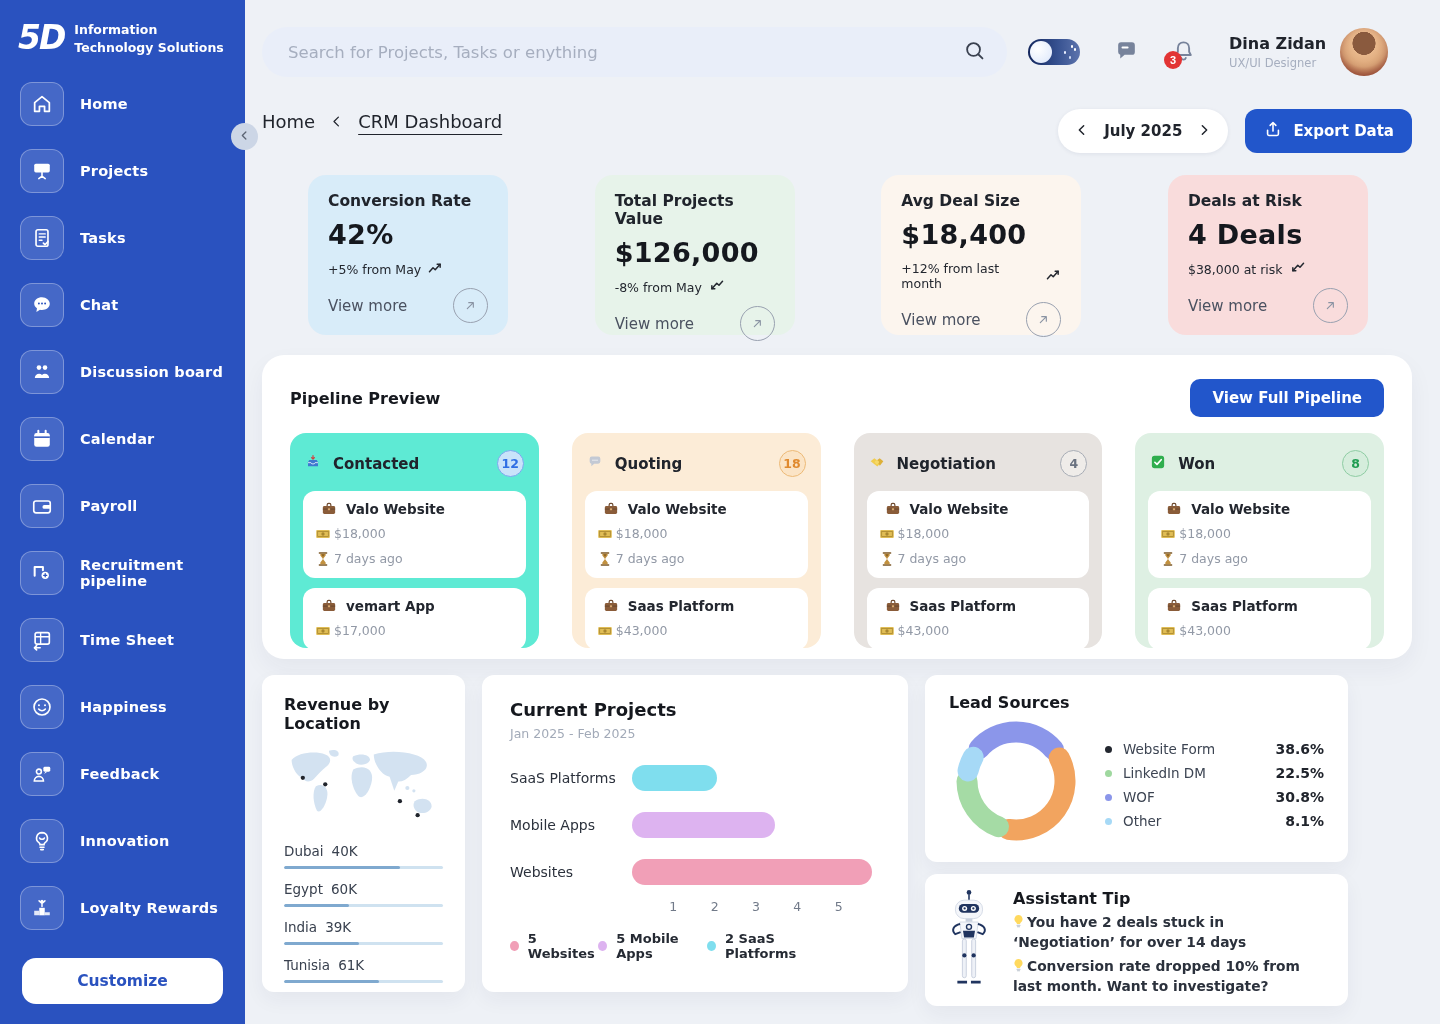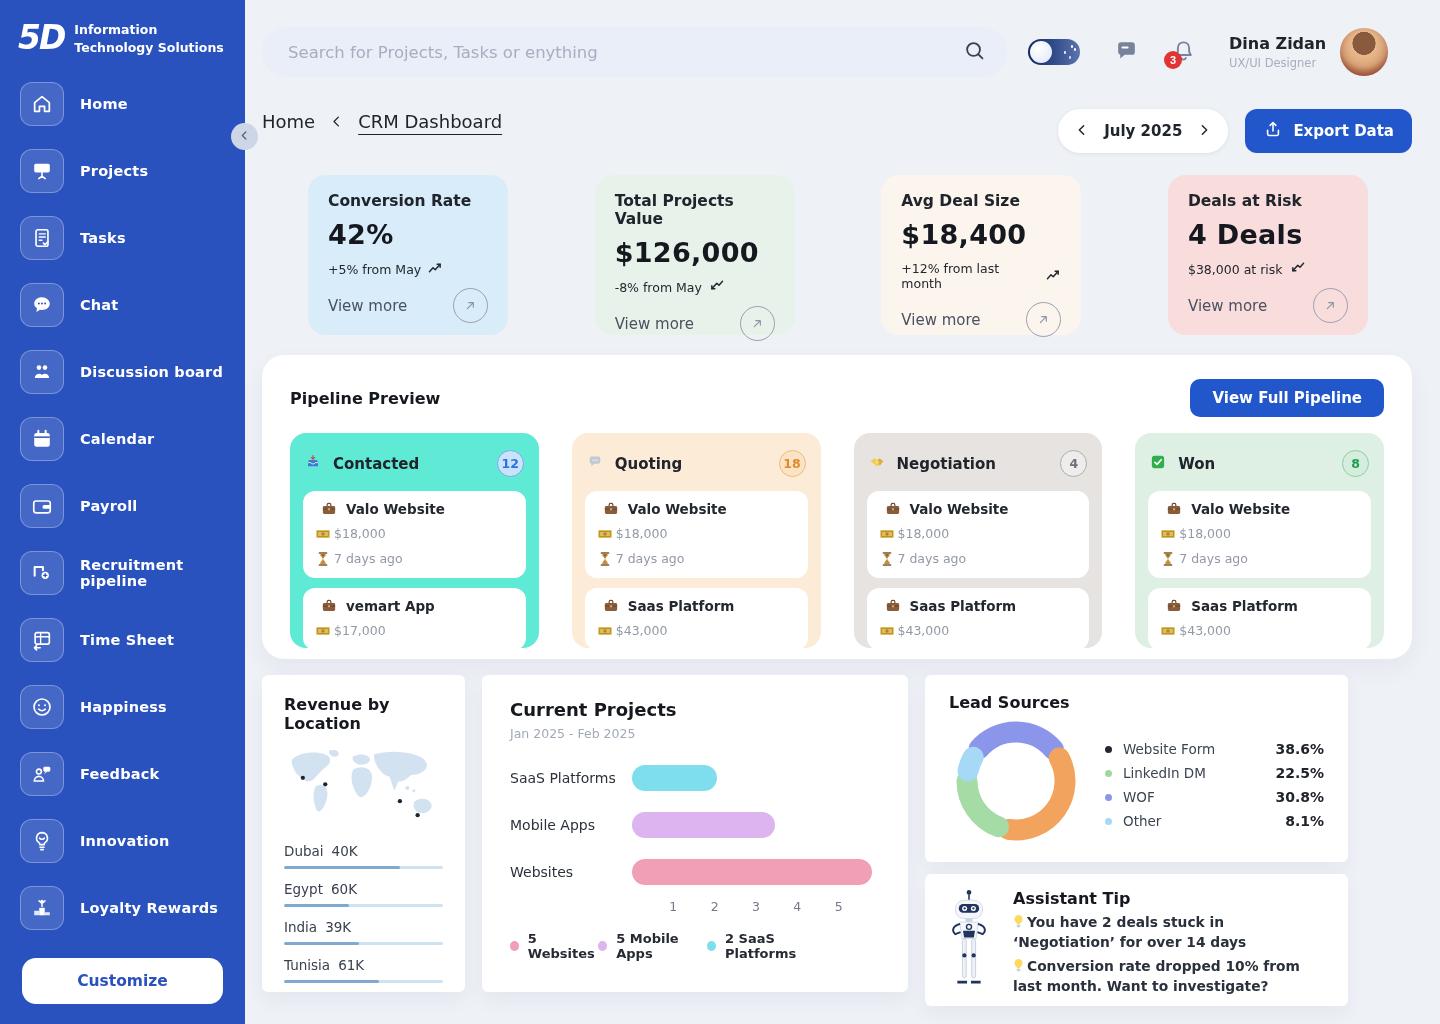--- a/index.html
+++ b/index.html
@@ -80,21 +80,21 @@
   .col-badge { width:27px; height:27px; border-radius:50%; display:flex; align-items:center; justify-content:center; font-size:12.5px; font-weight:700; border:1.4px solid; }
   .cards { margin-top:10px; display:flex; flex-direction:column; gap:10px; }
   .deal-card { background:#fff; border-radius:12px; padding:10px 12px 11px; cursor:pointer; }
   .deal-name { display:flex; align-items:center; gap:9px; font-size:13.5px; font-weight:700; color:#23272f; padding-left:6px; }
   .deal-row { display:flex; align-items:flex-start; gap:3px; font-size:12.5px; color:#9299a6; margin-top:9px; }
   .dicon { width:16px; height:16px; display:inline-flex; }
   .dicon svg { width:16px; height:16px; }
 
   
   .bottom { margin-top:16px; width:1086px; display:grid; grid-template-columns:203px 426px 423px; gap:17px; }
-  .card { background:#fff; border-radius:6px; box-shadow:0 8px 20px rgba(30,40,80,.05); }
+  .card { background:#fff; border-radius:12px; box-shadow:0 8px 20px rgba(30,40,80,.05); }
   .rev-card { height:317px; padding:20px 22px; }
   .card-title { font-size:16px; font-weight:700; color:#15181e; }
   .map-wrap { margin-top:14px; height:84px; }
   .map-wrap svg { width:100%; height:100%; }
   .loc-rows { margin-top:10px; }
   .loc-row { margin-top:12px; }
   .loc-label { font-size:13.5px; color:#39414f; display:flex; gap:8px; }
   .loc-track { margin-top:7px; height:3px; border-radius:2px; background:#cfe2f0; overflow:hidden; }
   .loc-fill { height:100%; border-radius:2px; background:#7fa9cf; }
 

